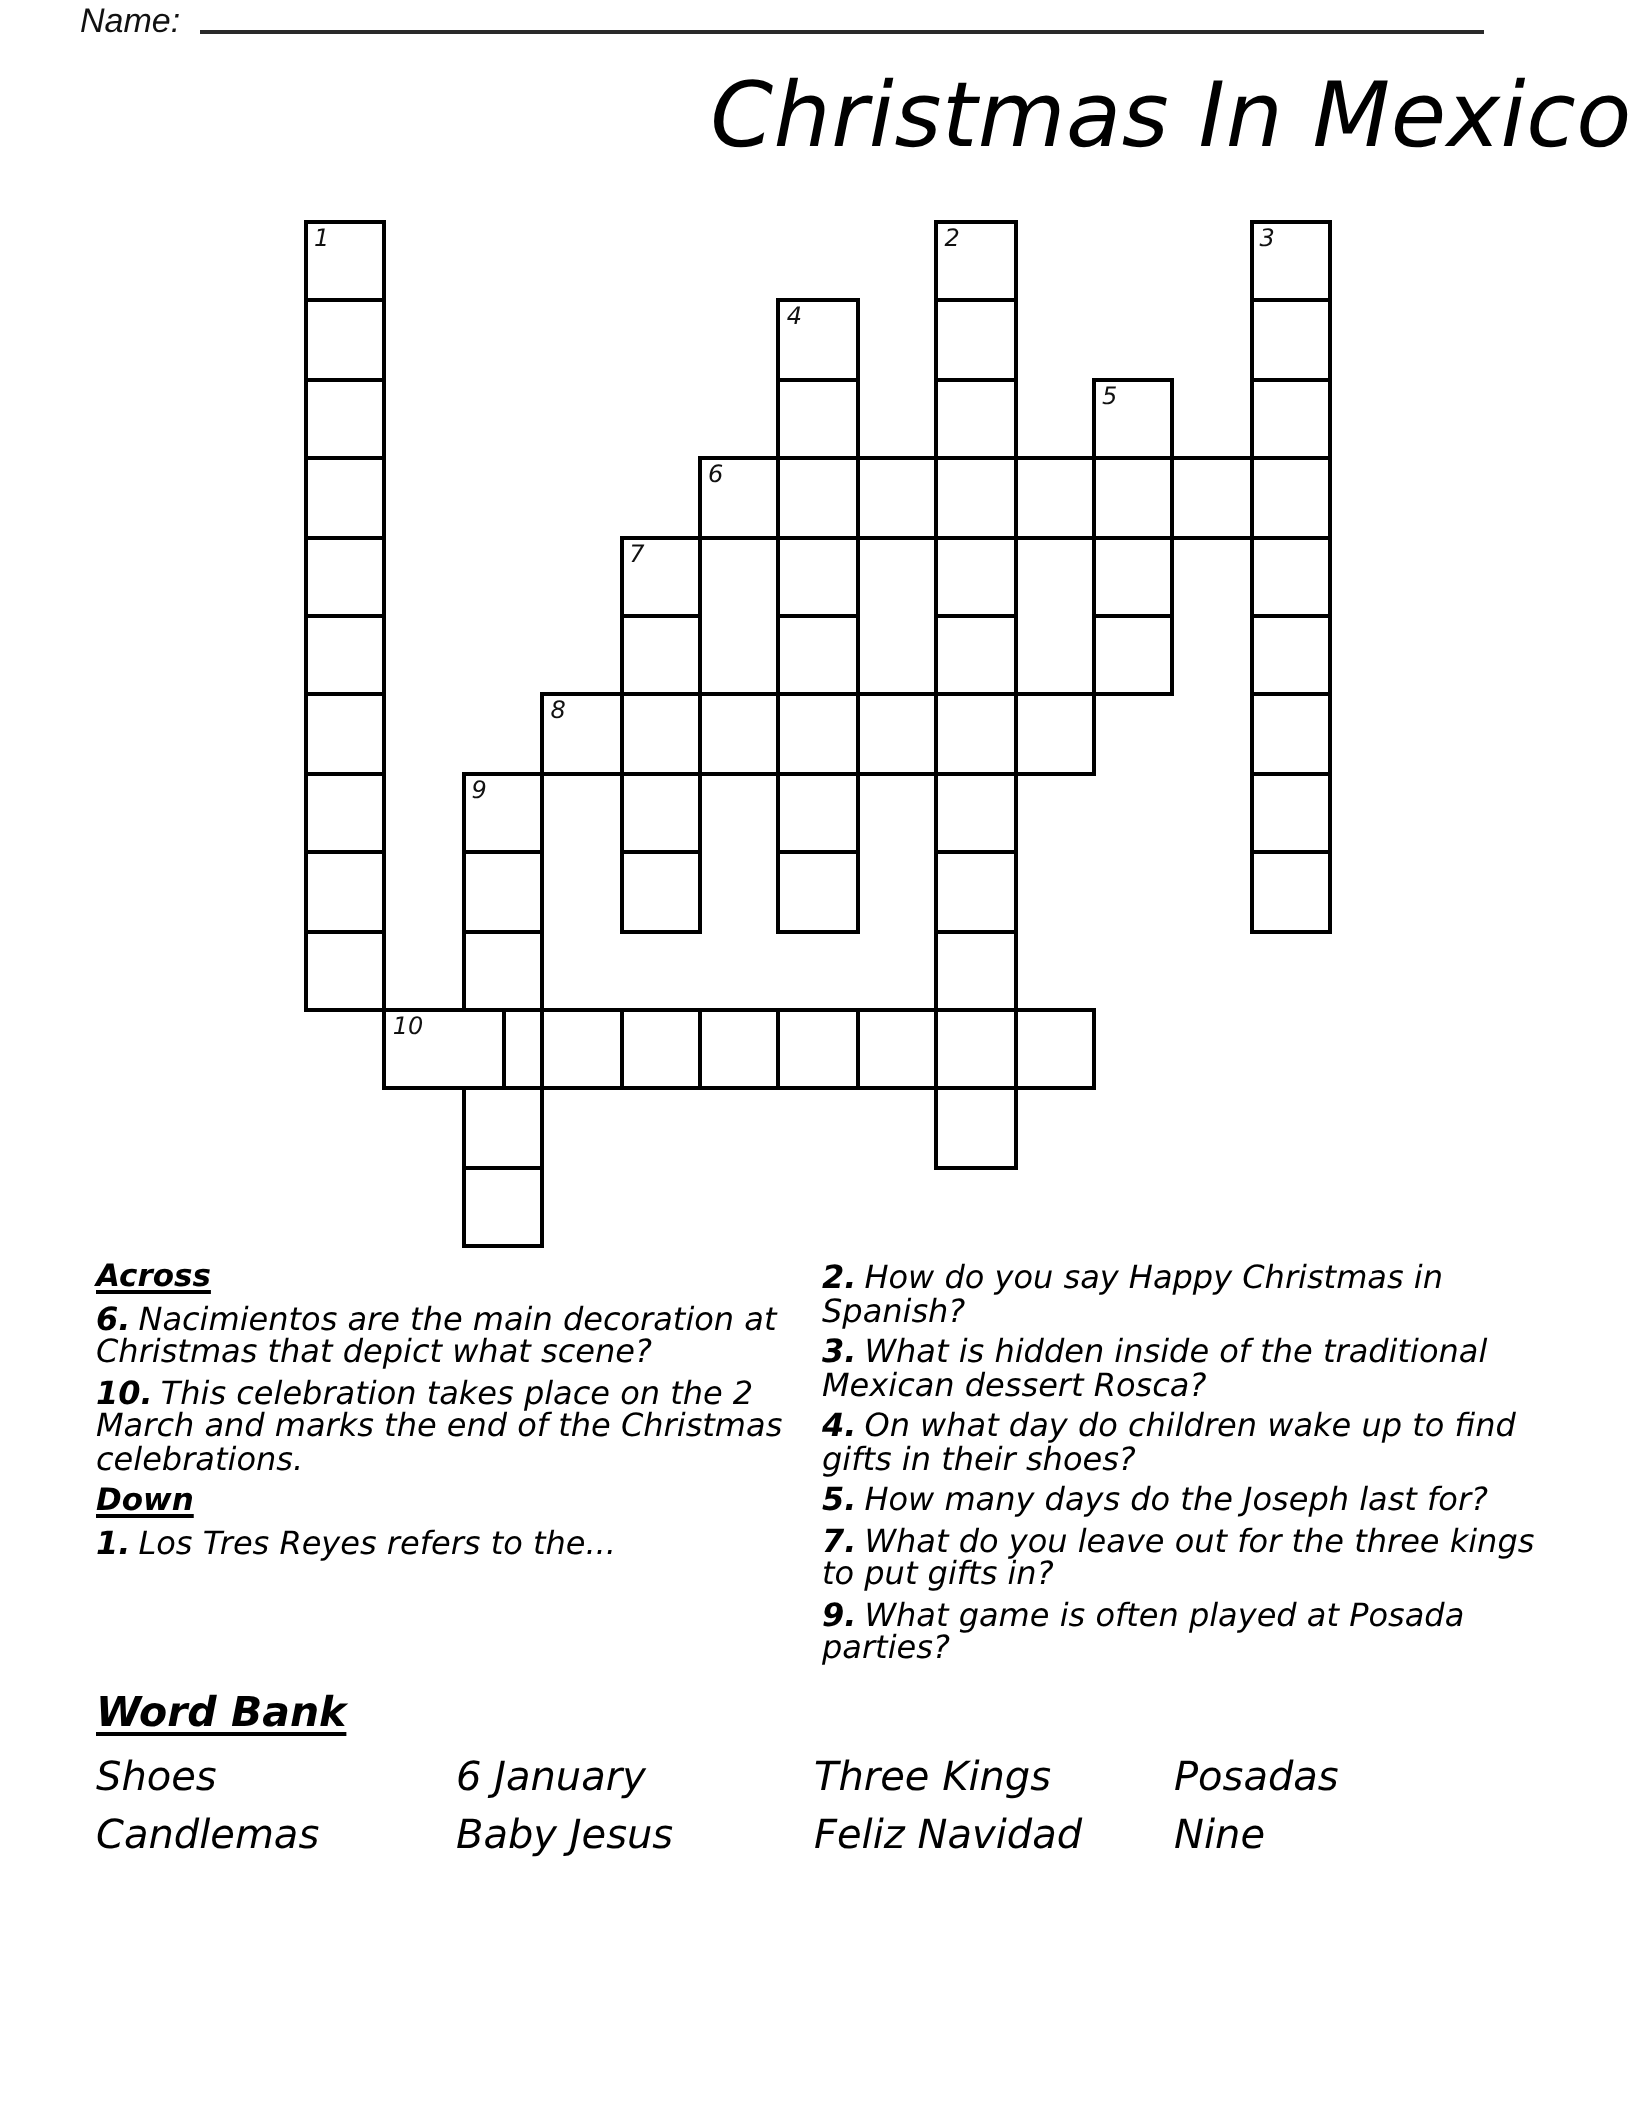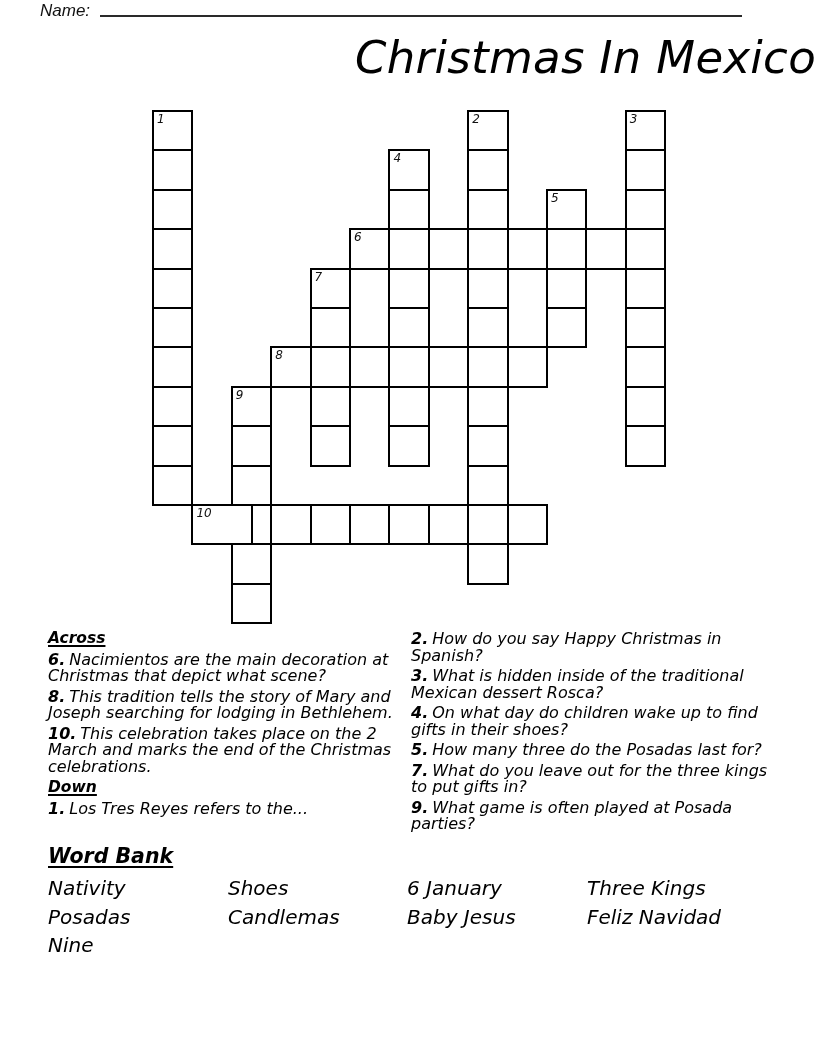--- a/index.html
+++ b/index.html
@@ -148,52 +148,49 @@
       <div class="cell" style="left: 388.4px; top: 504px; width: 41.4px; height: 41.4px;"></div>
       <div class="cell" style="left: 427.8px; top: 504px; width: 41.4px; height: 41.4px;"></div>
       <div class="cell" style="left: 506.6px; top: 504px; width: 41.4px; height: 41.4px;"></div>
     </div>
 
   <div class="clues-col clues-left">
     <div class="clue-header">Across</div>
     <div id="across-list">
         <div class="clue"><span class="clue-num">6.</span><span class="clue-text">Nacimientos are the main decoration at
 Christmas that depict what scene?</span></div>
-        <div class="clue"><span class="clue-num">8.</span><span class="clue-text">This tradition tells the story of Mary and
-Joseph searching for lodging in Bethlehem.</span></div>
         <div class="clue"><span class="clue-num">10.</span><span class="clue-text">This celebration takes place on the 2
 March and marks the end of the Christmas
 celebrations.</span></div>
       </div>
     <div class="clue-header">Down</div>
     <div id="down-list-left">
         <div class="clue"><span class="clue-num">1.</span><span class="clue-text">Los Tres Reyes refers to the...</span></div>
       </div>
   </div>
 
   <div class="clues-col clues-right">
     <div id="down-list-right">
         <div class="clue"><span class="clue-num">2.</span><span class="clue-text">How do you say Happy Christmas in
 Spanish?</span></div>
         <div class="clue"><span class="clue-num">3.</span><span class="clue-text">What is hidden inside of the traditional
 Mexican dessert Rosca?</span></div>
         <div class="clue"><span class="clue-num">4.</span><span class="clue-text">On what day do children wake up to find
 gifts in their shoes?</span></div>
-        <div class="clue"><span class="clue-num">5.</span><span class="clue-text">How many three do the Posadas last for?</span></div>
+        <div class="clue"><span class="clue-num">5.</span><span class="clue-text">How many days do the Joseph last for?</span></div>
         <div class="clue"><span class="clue-num">7.</span><span class="clue-text">What do you leave out for the three kings
 to put gifts in?</span></div>
         <div class="clue"><span class="clue-num">9.</span><span class="clue-text">What game is often played at Posada
 parties?</span></div>
       </div>
   </div>
 
   <div class="wordbank">
     <div class="wb-header">Word Bank</div>
     <div class="wb-grid" id="wb-grid">
-        <span class="wb-word">Nativity</span>
         <span class="wb-word">Shoes</span>
         <span class="wb-word">6 January</span>
         <span class="wb-word">Three Kings</span>
         <span class="wb-word">Posadas</span>
         <span class="wb-word">Candlemas</span>
         <span class="wb-word">Baby Jesus</span>
         <span class="wb-word">Feliz Navidad</span>
         <span class="wb-word">Nine</span>
       </div>
   </div>

